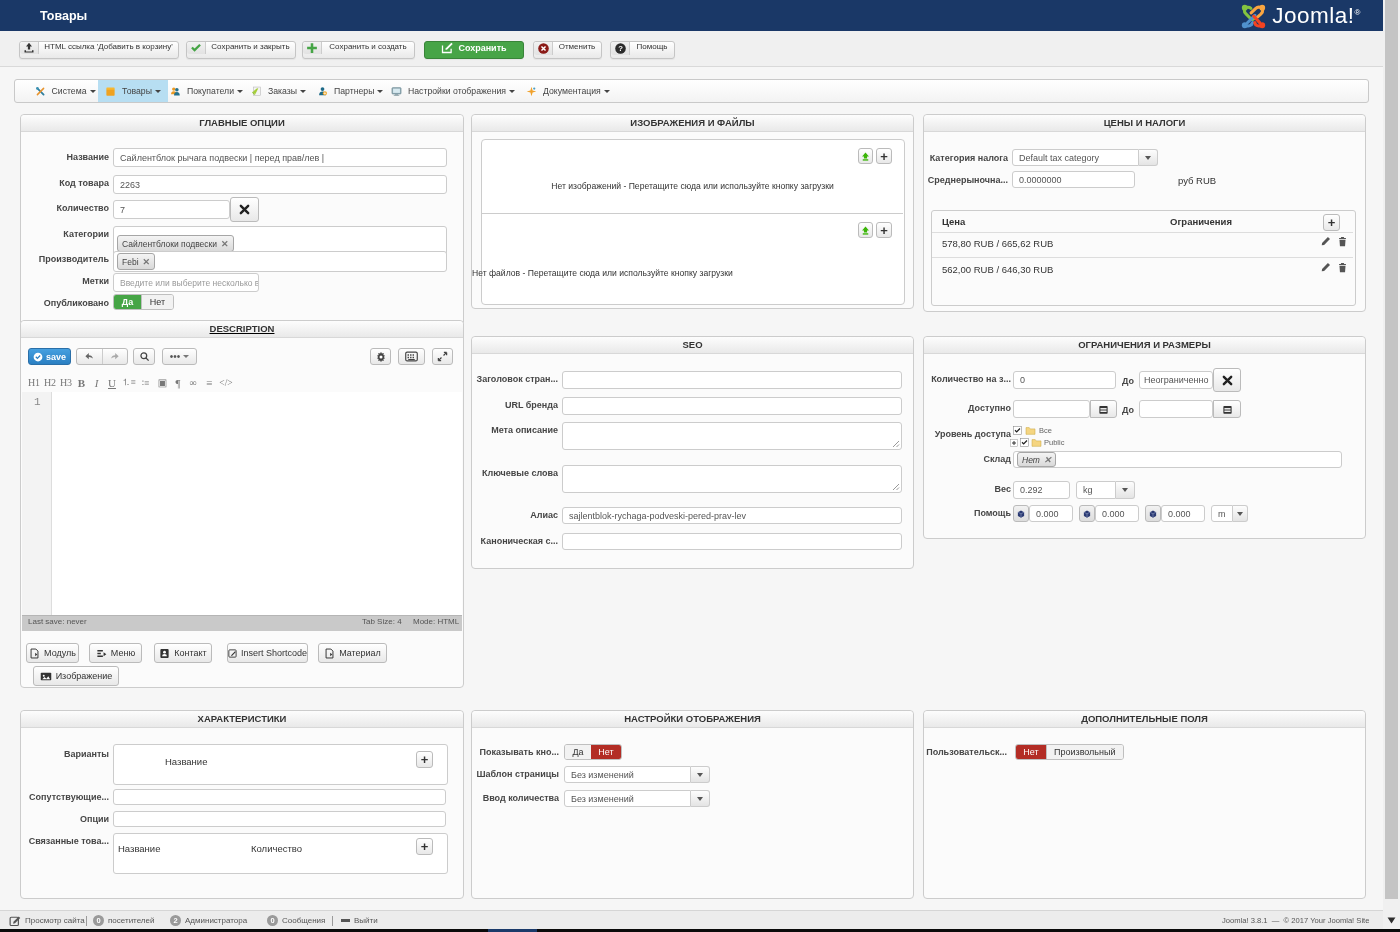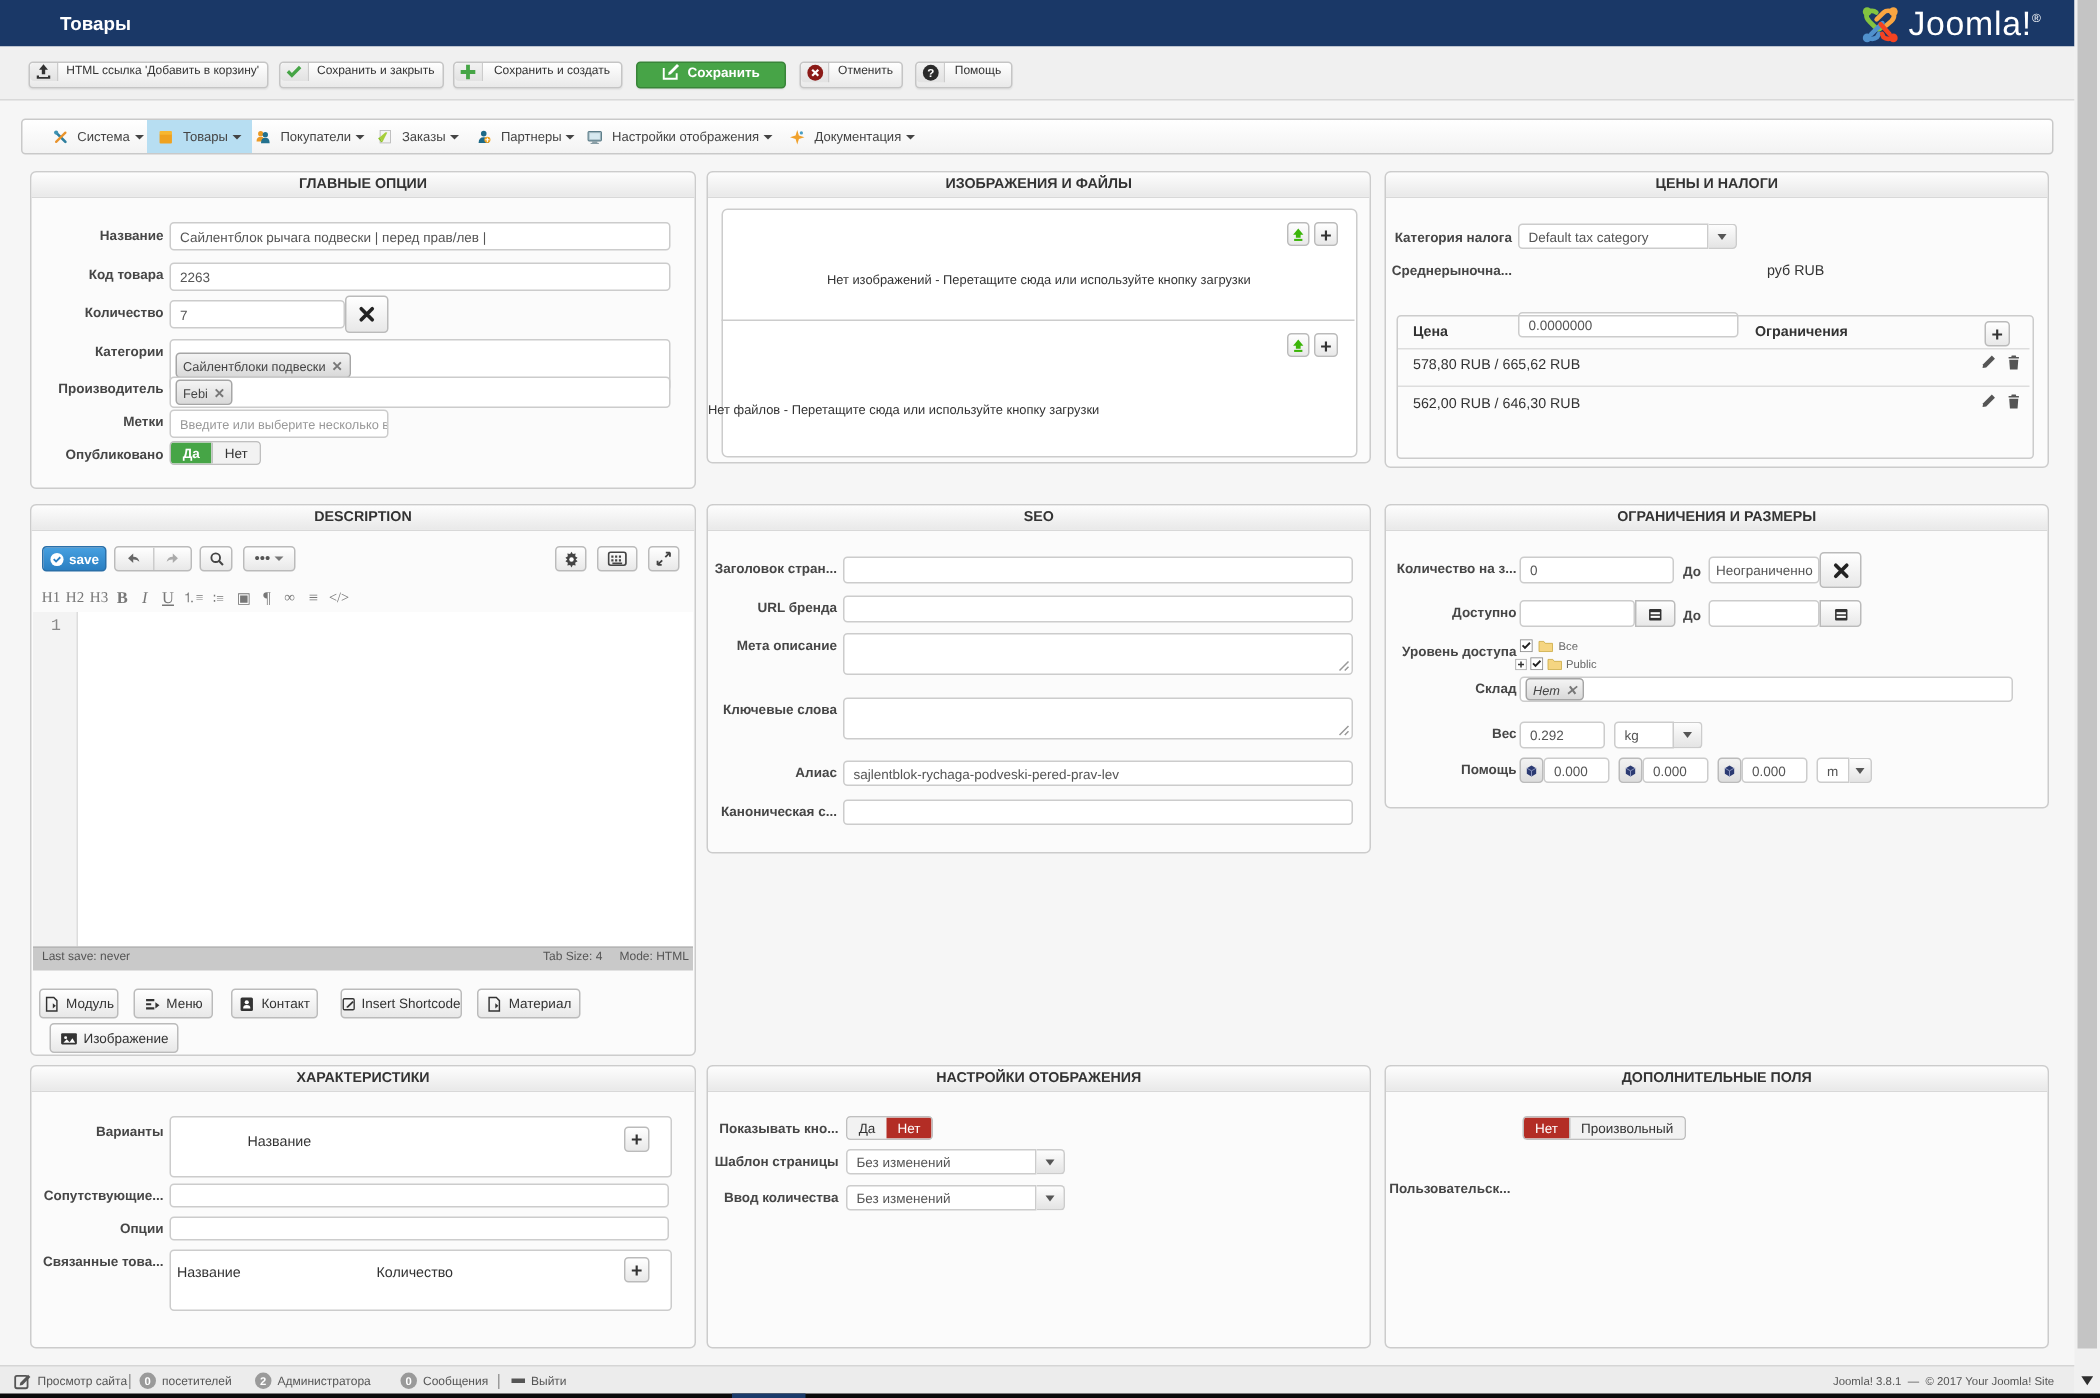--- a/index.html
+++ b/index.html
@@ -228,21 +228,21 @@
 </div>
 
 <div class="panel" style="left:923px;top:114px;width:441px;height:196px;">
   <div class="ph">ЦЕНЫ И НАЛОГИ</div>
   <div class="lbl" style="right:357px;top:38px;">Категория налога</div>
   <div class="sel" style="left:88px;top:34px;width:146px;">
       <span class="sv">Default tax category</span>
       <span class="sc"></span>
     </div>
   <div class="lbl" style="right:357px;top:60px;">Среднерыночна...</div>
-  <div class="inp" style="left:88px;top:56px;width:147px;height:17px;margin-top:37px;">0.0000000</div>
+  <div class="inp" style="left:88px;top:56px;width:123px;height:17px;">0.0000000</div>
   <div class="txt" style="left:254px;top:60px;">руб RUB</div>
   <div style="position:absolute;left:7px;top:95px;width:423px;height:94px;border:1px solid #ccc;border-radius:3px;"></div>
   <div class="txt" style="left:18px;top:101px;font-weight:bold;">Цена</div>
   <div class="txt" style="left:246px;top:101px;font-weight:bold;">Ограничения</div>
   <div class="btn" style="left:399px;top:99px;width:17px;height:17px;font-weight:bold;font-size:13px;">+</div>
   <div style="position:absolute;left:8px;top:117px;width:421px;border-top:1px solid #ddd;"></div>
   <div class="txt" style="left:18px;top:123px;">578,80 RUB / 665,62 RUB</div>
   <svg class="abs" style="left:396px;top:121px;" width="11" height="11" viewBox="0 0 16 16">
       <path fill="#555" d="M11.5 1.5 L14.5 4.5 L6 13 L2.5 13.5 L3 10 Z"></path>
     </svg>
@@ -252,21 +252,21 @@
   <div style="position:absolute;left:8px;top:142px;width:421px;border-top:1px solid #ddd;"></div>
   <div class="txt" style="left:18px;top:149px;">562,00 RUB / 646,30 RUB</div>
   <svg class="abs" style="left:396px;top:147px;" width="11" height="11" viewBox="0 0 16 16">
       <path fill="#555" d="M11.5 1.5 L14.5 4.5 L6 13 L2.5 13.5 L3 10 Z"></path>
     </svg>
   <svg class="abs" style="left:413px;top:147px;" width="11" height="11" viewBox="0 0 16 16">
       <path fill="#555" d="M6 1.5 h4 l.4 1.3 h2.6 v1.6 H3 V2.8 h2.6Z M3.6 5.6 h8.8 l-.7 9.4 H4.3Z"></path>
     </svg>
 </div>
 
-<div class="panel" style="left:20px;top:336px;width:442px;height:366px;">
+<div class="panel" style="left:20px;top:320px;width:442px;height:366px;text-decoration:underline;">
   <div class="ph">DESCRIPTION</div>
   <div class="btn" style="left:7px;top:27px;width:43px;height:17px;background:linear-gradient(#46a0e0,#2a7fc2);border-color:#2a6fa8;color:#fff;font-size:9px;font-weight:bold;"><svg width="10" height="10" viewBox="0 0 16 16" style="margin-right:3px;">
         <circle cx="8" cy="8" r="7" fill="#fff"></circle>
         <path fill="#2a7fc2" d="M7 11.5 L3.8 8.3 L5.2 6.9 L7 8.7 L10.8 4.9 L12.2 6.3 Z"></path>
       </svg>save</div>
   <div class="btn" style="left:55px;top:27px;width:52px;height:17px;padding:0;">
       <span style="flex:1;display:flex;align-items:center;justify-content:center;border-right:1px solid #ccc;height:100%;">
         <svg width="11" height="11" viewBox="0 0 16 16">
           <path fill="#666" d="M7 3 L7 6 Q12 6 13 11 Q10.5 8.5 7 8.7 L7 12 L2 7.5 Z"></path>
         </svg>
@@ -499,21 +499,21 @@
     </div>
   <div class="lbl" style="right:354px;top:82px;">Ввод количества</div>
   <div class="sel" style="left:92px;top:79px;width:146px;height:17px;">
       <span class="sv">Без изменений</span>
       <span class="sc"></span>
     </div>
 </div>
 
 <div class="panel" style="left:923px;top:710px;width:441px;height:187px;">
   <div class="ph">ДОПОЛНИТЕЛЬНЫЕ ПОЛЯ</div>
-  <div class="lbl" style="right:358px;top:36px;margin-top:40px;">Пользовательск...</div>
+  <div class="lbl" style="right:358px;top:36px;">Пользовательск...</div>
   <div class="tgl" style="left:91px;top:33px;">
       <span class="on-r" style="width:30px;padding:0;">Нет</span>
       <span style="padding:0 7px;border-left:1px solid #bfbfbf;">Произвольный</span>
     </div>
 </div>
 <div id="foot" class="abs">
   <span class="fi" style="left:9px;"><svg width="12" height="12" viewBox="0 0 16 16" style="margin-right:4px;">
         <rect x="1.5" y="3" width="11" height="11" rx="1.5" fill="none" stroke="#555" stroke-width="1.6"></rect>
         <path fill="#555" d="M6 9 L13 2 L15 4 L8 11 L5.5 11.5Z"></path>
       </svg>Просмотр сайта</span>

